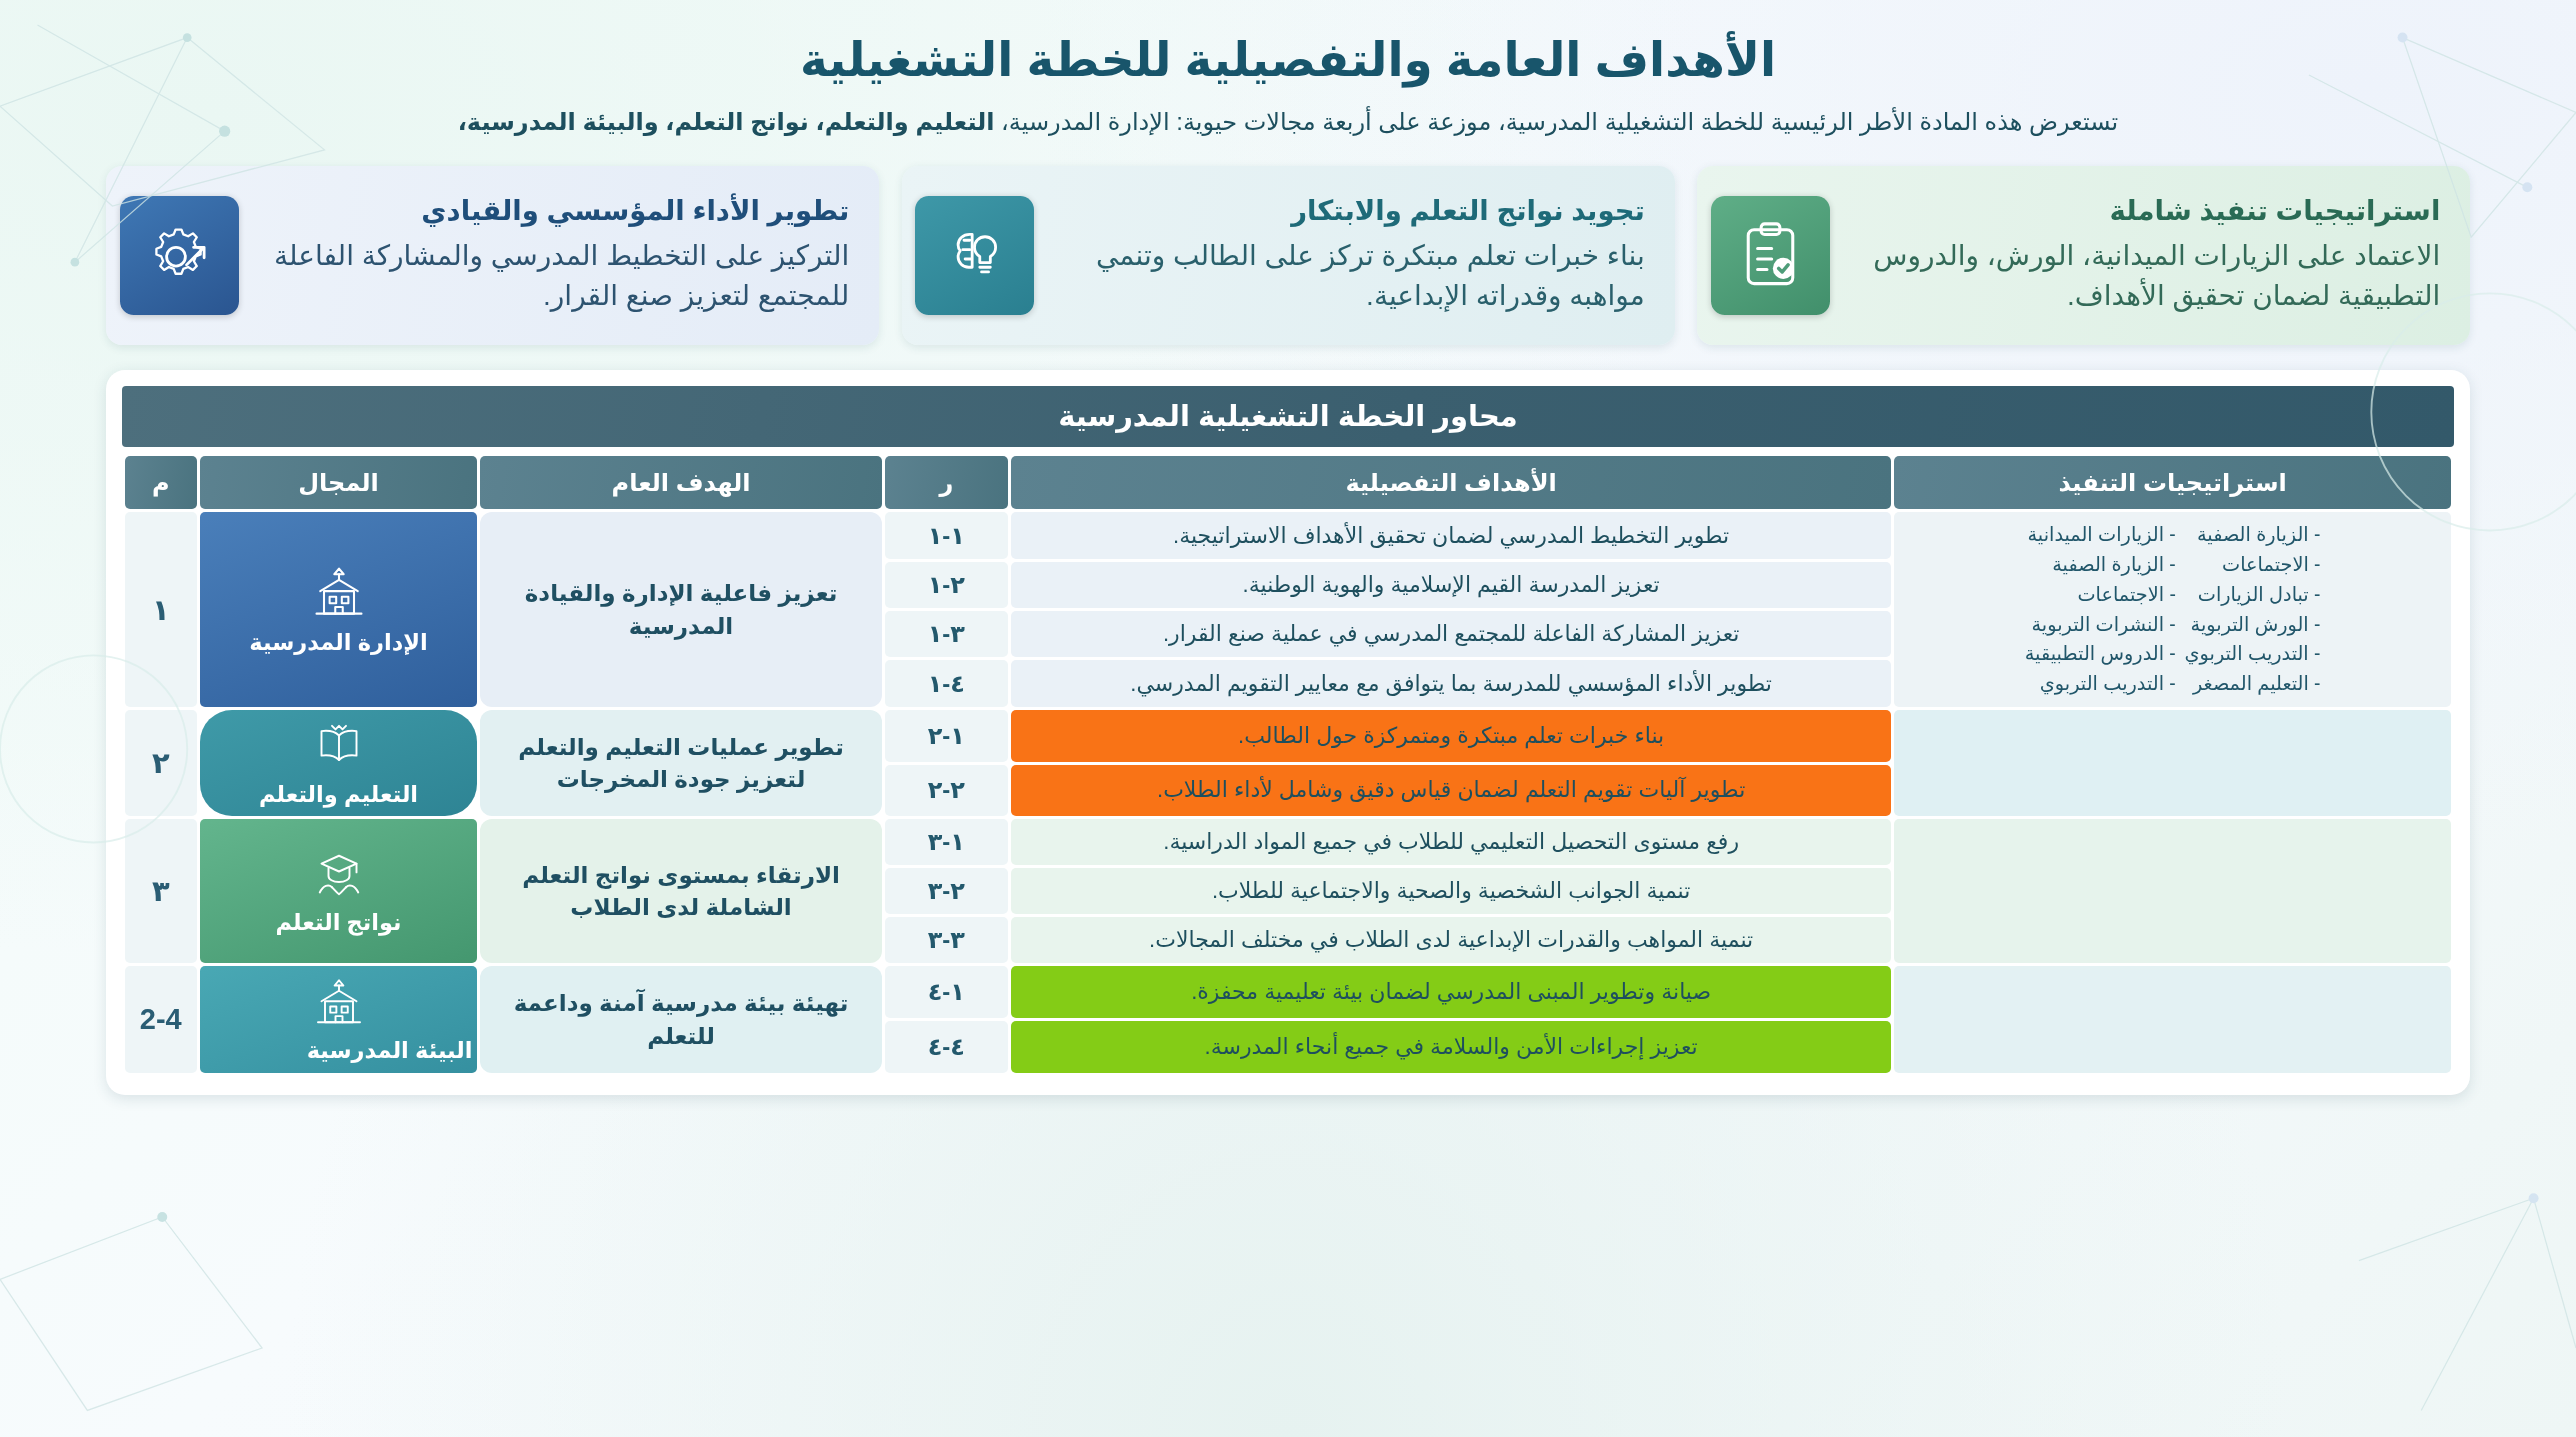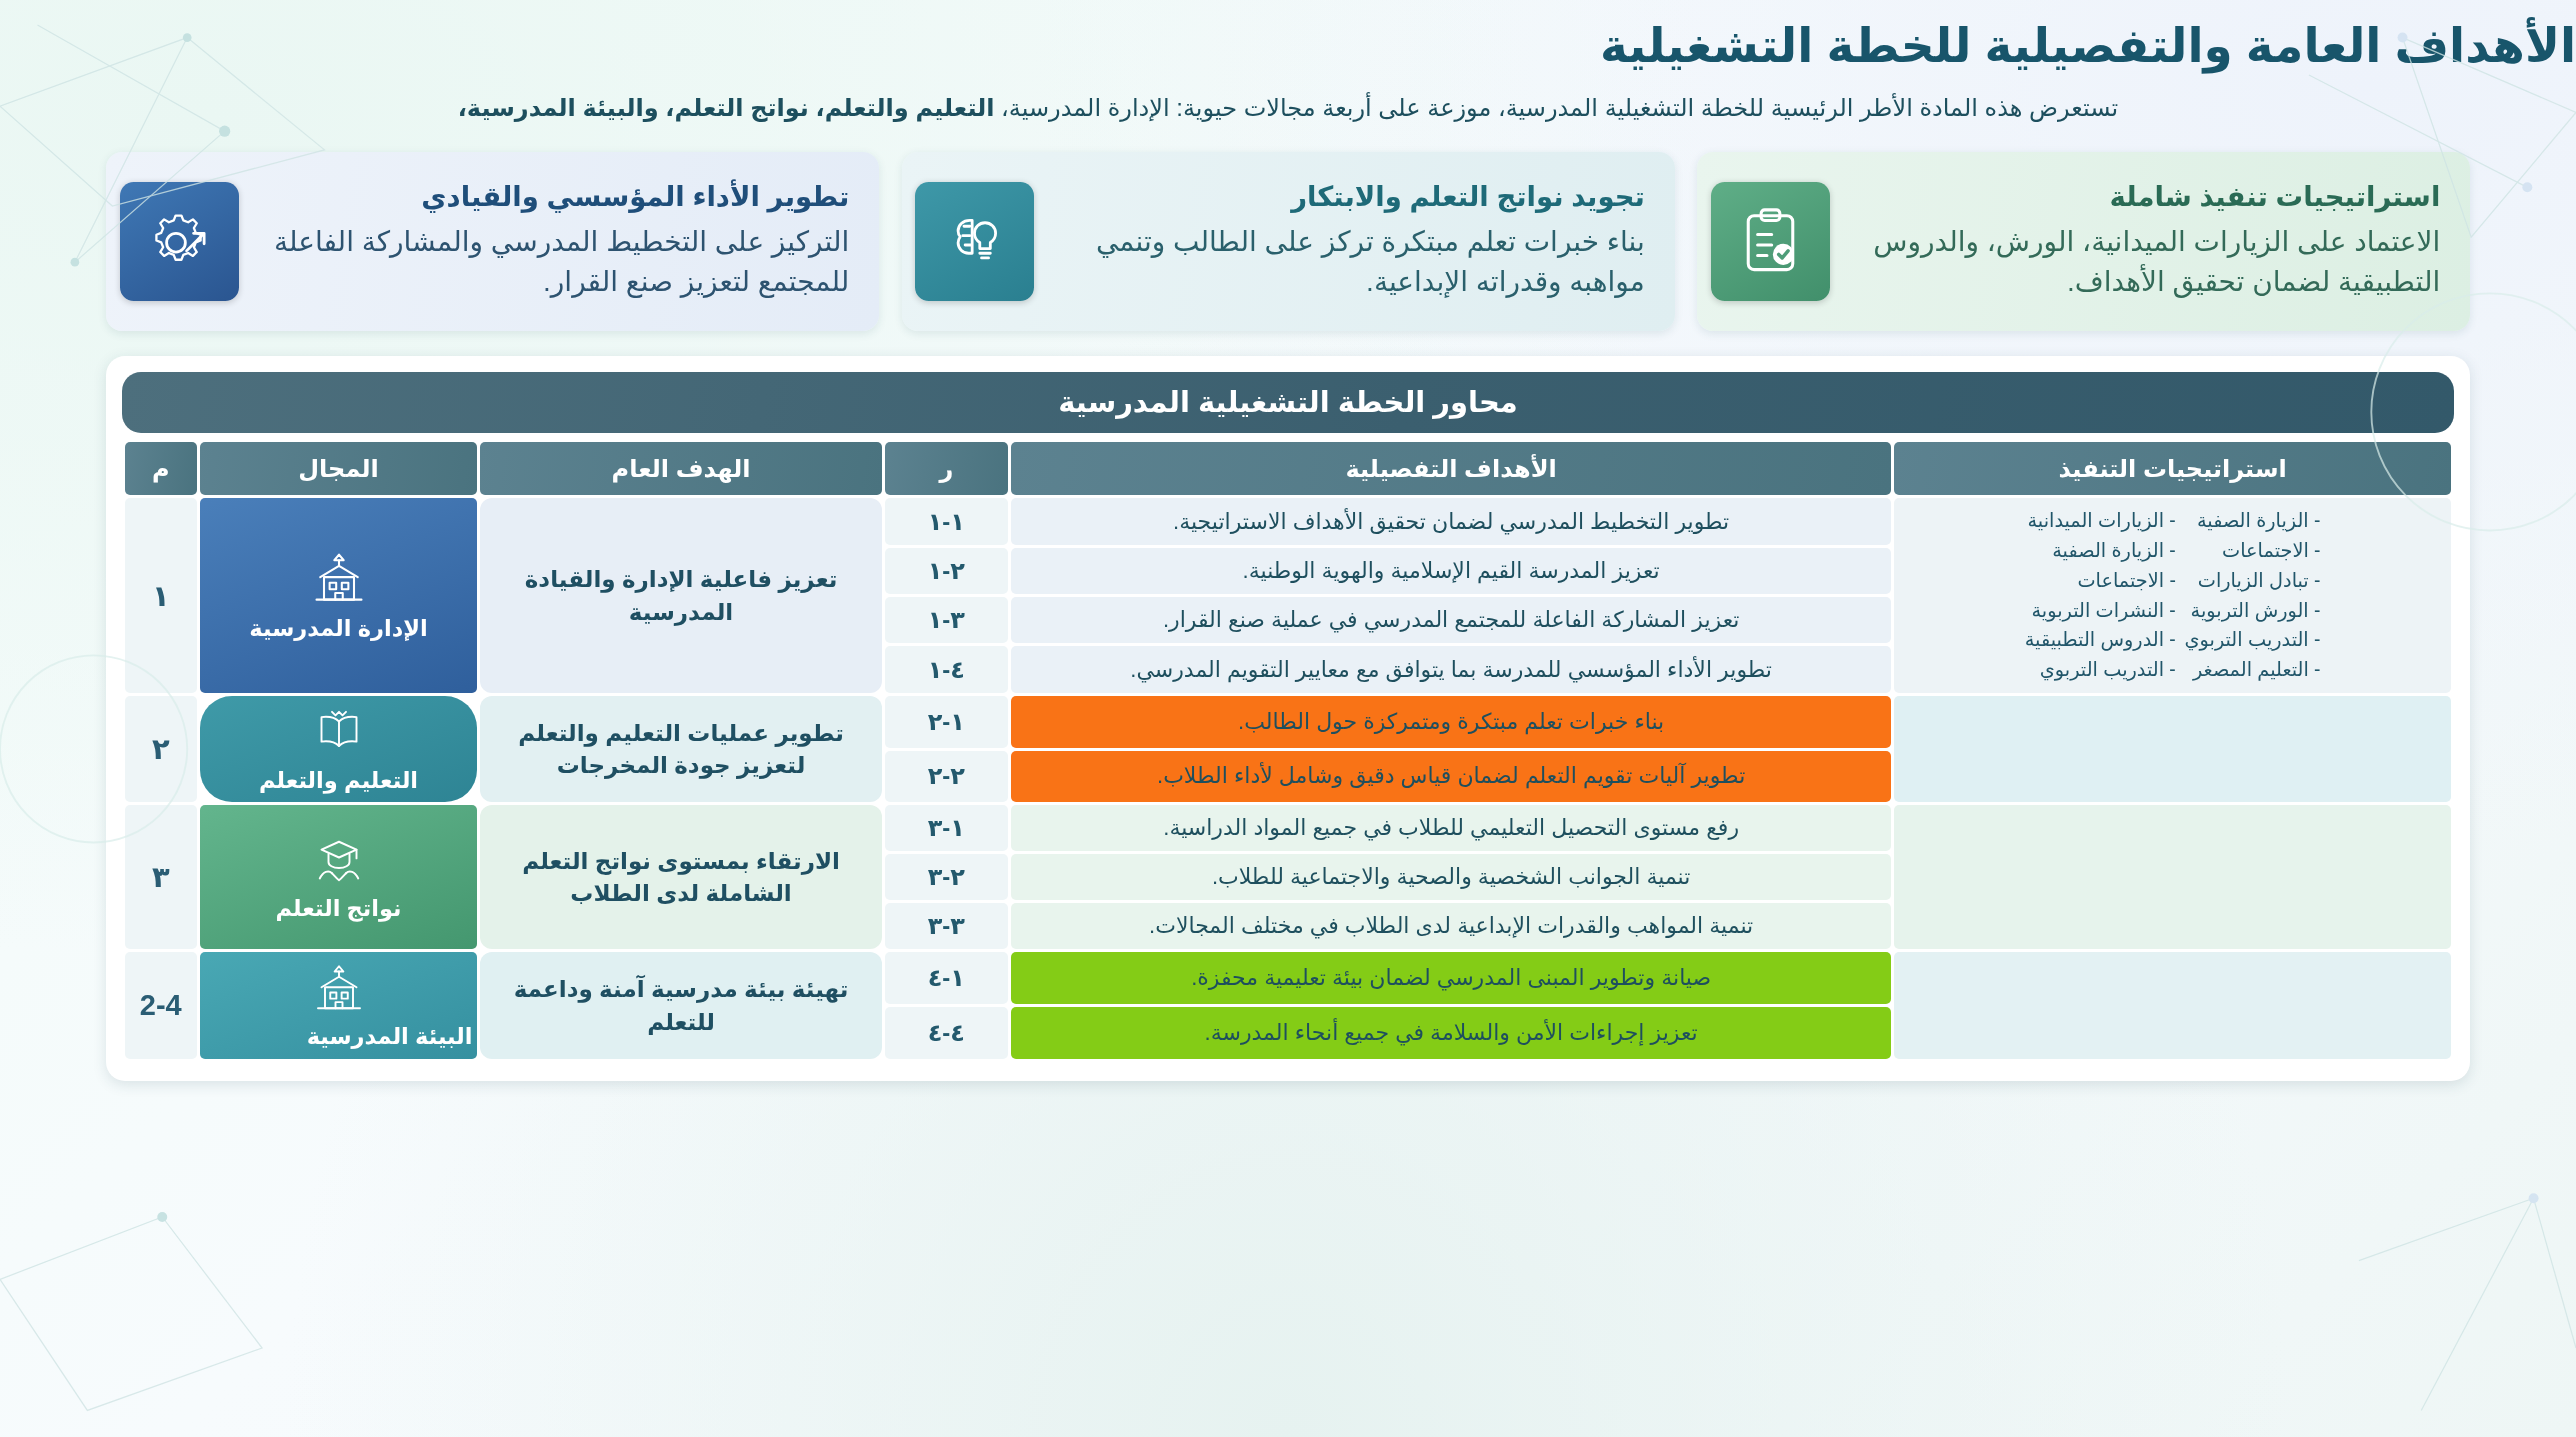--- a/index.html
+++ b/index.html
@@ -15,25 +15,26 @@
       radial-gradient(ellipse at 50% 100%, #e6f2f0 0%, rgba(230,242,240,0) 55%),
       linear-gradient(135deg, #f2fbf8 0%, #f7fbfd 40%, #f4f9fb 70%, #eef6f5 100%);
     position: relative;
   }
   .bg-lines { position: absolute; inset: 0; pointer-events: none; }
 
   .page { position: relative; width: 2576px; height: 1438px; }
 
   
   .title {
+    text-align: center;
     font-size: 47px;
     font-weight: bold;
     color: #18556b;
     letter-spacing: 0px;
-    padding-top: 18px;
+    padding-top: 32px;
   }
   .intro {
     text-align: center;
     font-size: 24px;
     line-height: 1.6;
     color: #1d4f5e;
     margin: 16px auto 0;
     max-width: 2122px;
     font-weight: normal;
   }
@@ -92,21 +93,21 @@
     padding: 16px 16px 19px;
     box-shadow: 0 3.7px 13.7px rgba(30,70,85,0.13);
   }
   .panel-head {
     background: linear-gradient(100deg, #4d6f7d 0%, #3b5f6f 55%, #33596a 100%);
     color: #ffffff;
     font-size: 29px;
     font-weight: bold;
     text-align: center;
     padding: 13.7px 0;
-    border-radius: 19px;
+    border-radius: 4px;
   }
 
   table {
     width: 100%;
     border-collapse: separate;
     border-spacing: 3.7px;
     margin-top: 6.2px;
     table-layout: fixed;
   }
   thead th {

